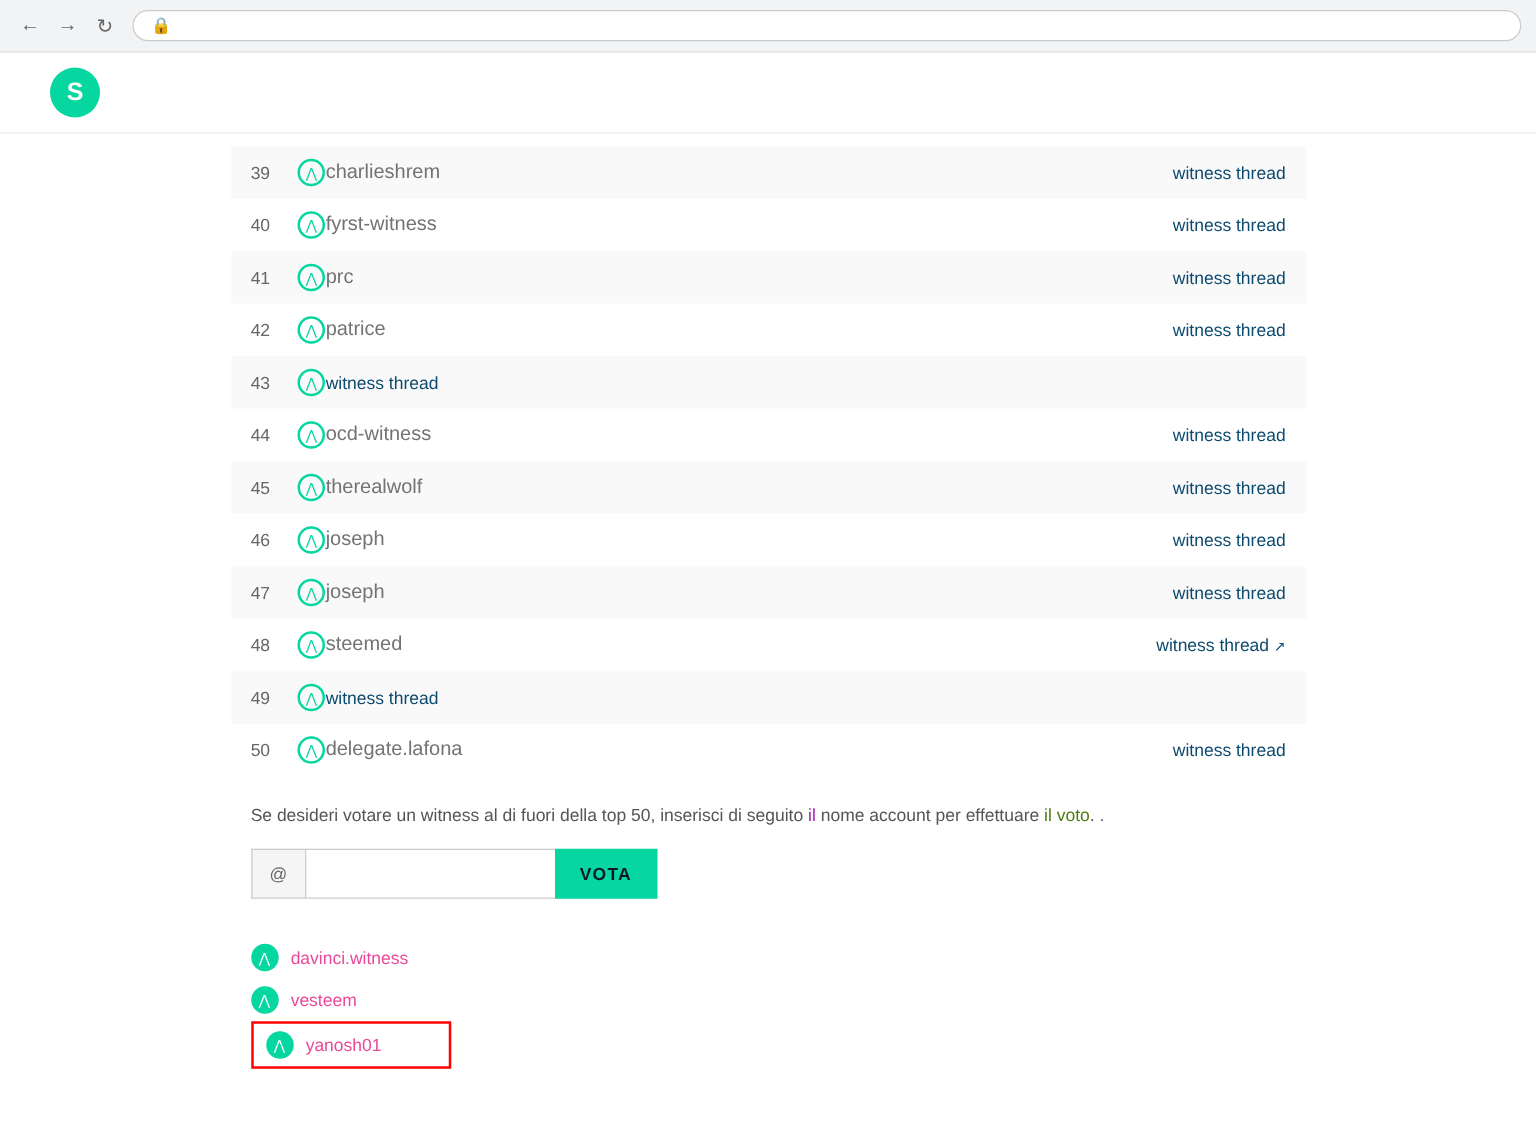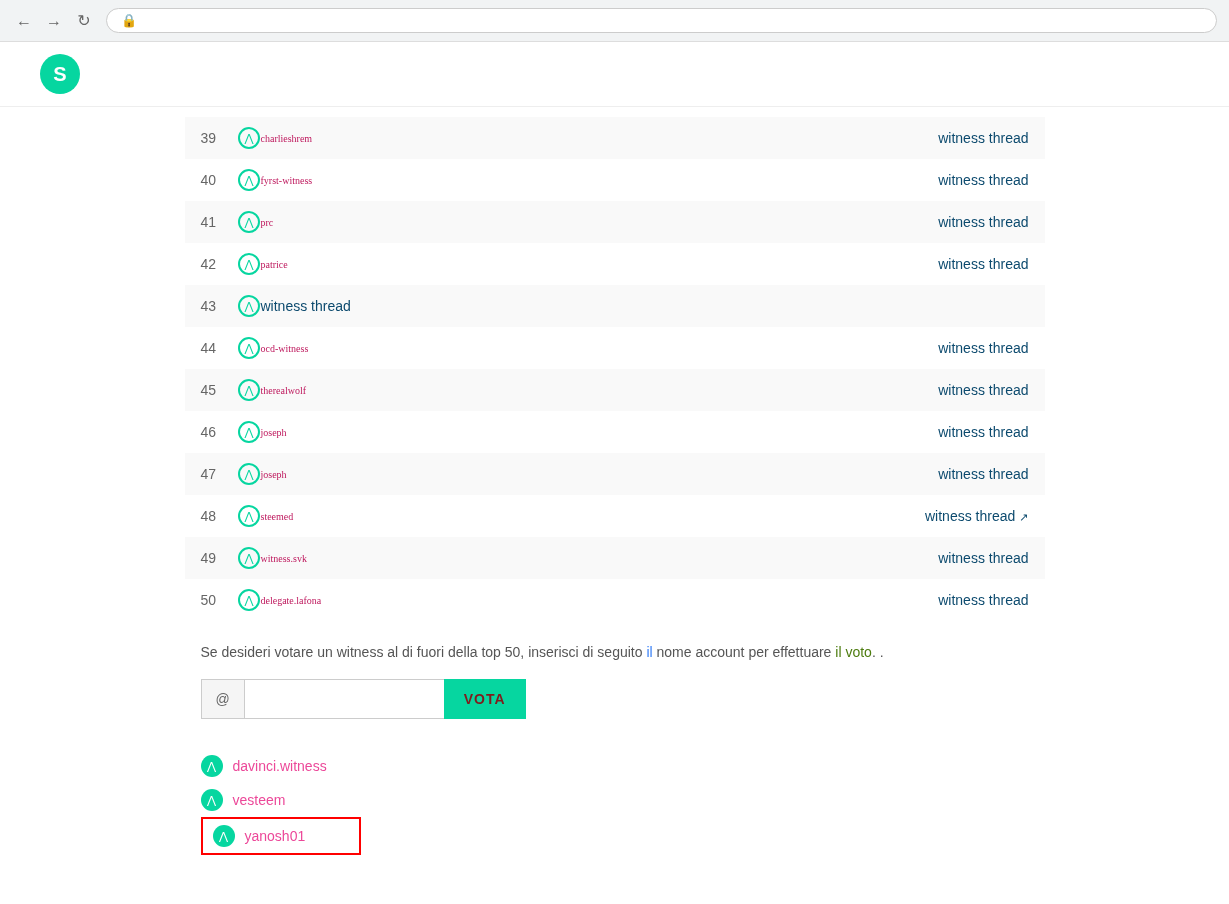--- a/index.html
+++ b/index.html
@@ -66,21 +66,21 @@
     .upvote-btn {
       width: 22px; height: 22px;
       border: 2px solid #06d6a0;
       border-radius: 50%;
       background: none;
       display: flex; align-items: center; justify-content: center;
       cursor: pointer;
       color: #06d6a0;
       font-size: 11px;
     }
-    .name-cell { flex: 1; color: #be185d; font-size: 10px; font-family: Liberation Serif, serif; }
+    .name-cell { flex: 1; color: #737373; font-size: 16px; }
     .thread-cell { color: #06d6a0; font-size: 14px; }
     .thread-link { color: #0c4a6e; text-decoration: none; }
     .external-icon { font-size: 11px; margin-left: 4px; }
 
     
     .vote-section { padding: 20px 16px; }
     .vote-description { font-size: 14px; color: #555; margin-bottom: 16px; line-height: 1.6; }
     .vote-input-row { display: flex; align-items: center; gap: 0; }
     .at-symbol {
       background: #f5f5f5;
@@ -96,21 +96,21 @@
       border: 1px solid #ccc;
       border-right: none;
       padding: 8px 12px;
       font-size: 14px;
       width: 200px;
       height: 40px;
       outline: none;
     }
     .vote-btn {
       background: #06d6a0;
-      color: #7f1d1d;
+      color: #0f172a;
       border: none;
       padding: 8px 20px;
       font-size: 14px;
       font-weight: bold;
       cursor: pointer;
       height: 40px;
       letter-spacing: 1px;
     }
 
     
@@ -269,39 +269,38 @@
       <div class="name-cell">steemed</div>
       <div class="thread-cell">
         <a href="#" class="thread-link">witness thread<span class="external-icon">↗</span></a>
       </div>
     </div>
       <div class="witness-row">
       <div class="rank-cell">
         <span>49</span>
         <button class="upvote-btn">⋀</button>
       </div>
-      <div class="name-cell">witness.svk</div>
       <div class="thread-cell">
         <a href="#" class="thread-link">witness thread</a>
       </div>
     </div>
       <div class="witness-row">
       <div class="rank-cell">
         <span>50</span>
         <button class="upvote-btn">⋀</button>
       </div>
       <div class="name-cell">delegate.lafona</div>
       <div class="thread-cell">
         <a href="#" class="thread-link">witness thread</a>
       </div>
     </div>
     </div>
 
   <div class="vote-section">
-    <p class="vote-description">Se desideri votare un witness al di fuori della top 50, inserisci di seguito <span style="color:#3b82f6;">il</span> nome account per effettuare <span style="color:#4d7c0f;">il voto</span>. .</p>
+    <p class="vote-description">Se desideri votare un witness al di fuori della top 50, inserisci di seguito <span style="color:#a21caf;">il</span> nome account per effettuare <span style="color:#4d7c0f;">il voto</span>. .</p>
     <div class="vote-input-row">
       <div class="at-symbol">@</div>
       <input class="vote-input" type="text" style="">
       <button class="vote-btn">VOTA</button>
     </div>
   </div>
 
   <div class="extra-witnesses" id="extra-witnesses">
   <div class="extra-witness-item">
       <button class="extra-upvote-btn">⋀</button>

